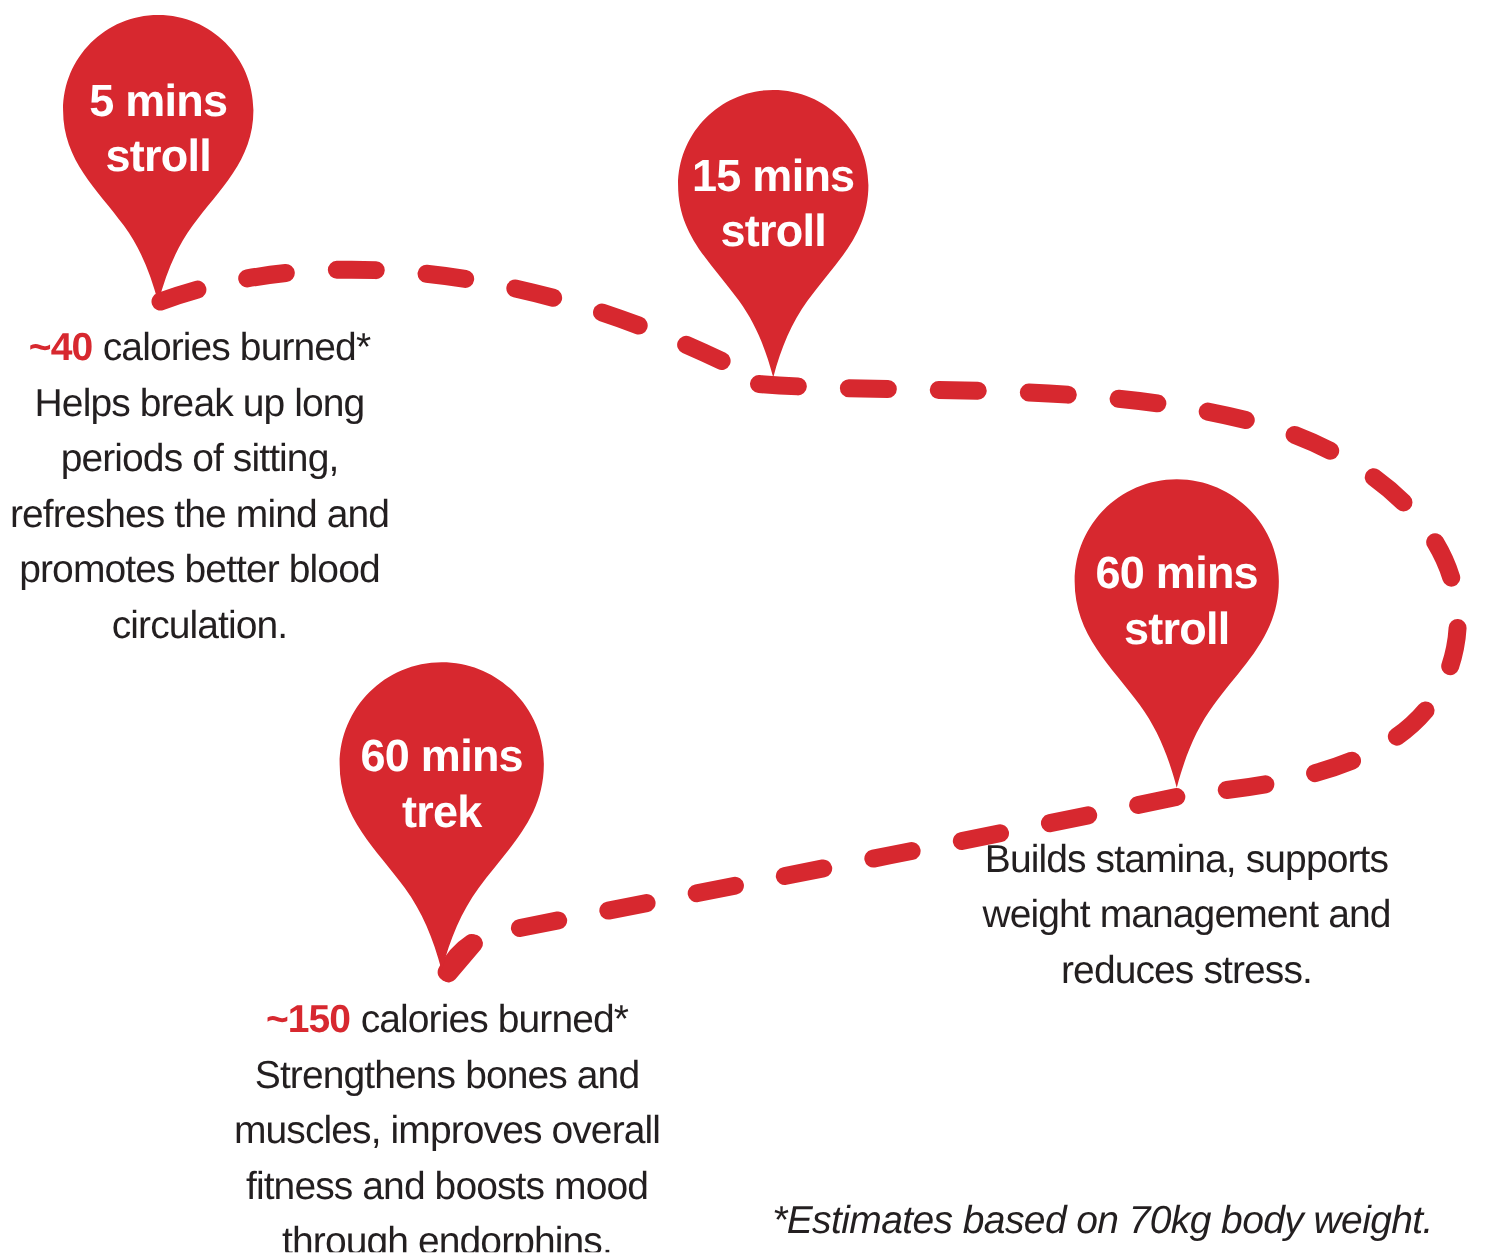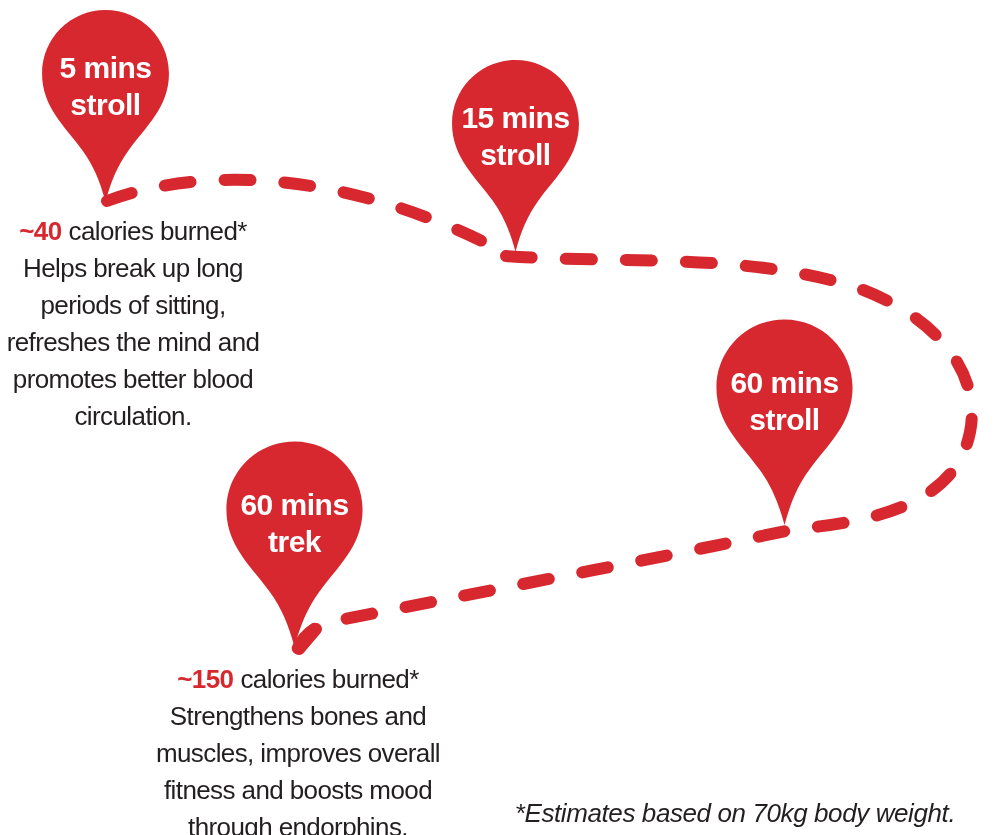--- a/index.html
+++ b/index.html
@@ -116,20 +116,23 @@
 periods of sitting,
 refreshes the mind and
 promotes better blood
 circulation.</div>
   </div>
 
   <div class="copy" style="left:366px; top:281px; width:292px;">
   </div>
 
   <div class="copy" style="left:635px; top:554px; width:312px;">
+    <div class="desc">Builds stamina, supports
+weight management and
+reduces stress.</div>
   </div>
 
   <div class="copy" style="left:148px; top:661px; width:300px;">
     <div class="cal-line"><span class="cal-value">~150</span><span>calories burned*</span></div>
     <div class="desc">Strengthens bones and
 muscles, improves overall
 fitness and boosts mood
 through endorphins.</div>
   </div>
 

